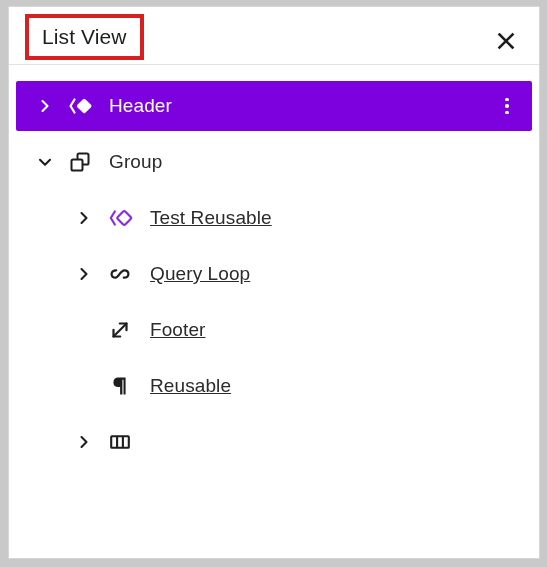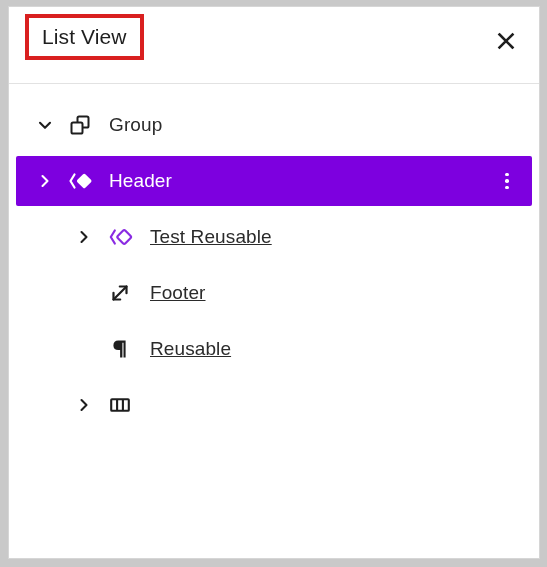--- a/index.html
+++ b/index.html
@@ -26,21 +26,21 @@
     width: 100%;
     height: 100%;
     background: #ffffff;
     border: 1px solid #d6d6d6;
     overflow: hidden;
   }
 
   
   #panel-header {
     position: relative;
-    height: 77px;
+    height: 58px;
     border-bottom: 1px solid #e2e2e2;
     background: #ffffff;
   }
 
   #panel-title-wrap {
     position: absolute;
     left: 16px;
     top: 7px;
     padding: 8px 13px 9px 13px;
     border: 4px solid #d92020;
@@ -169,70 +169,85 @@
         <span>
           <svg width="24" height="24" viewBox="0 0 24 24" aria-hidden="true">
             <path d="M5.5 5.5 L18.5 18.5 M18.5 5.5 L5.5 18.5" stroke="#1e1e1e" stroke-width="2.6" stroke-linecap="square" fill="none"></path>
           </svg>
         </span>
       </button>
     </div>
 
     <ul id="block-tree">
 
-      <li class="tree-row depth-0">
-        <span class="row-chevron">
-          <svg width="16" height="16" viewBox="0 0 16 16" aria-hidden="true">
-            <path d="M3 5.8 L8 10.8 L13 5.8" stroke="#1e1e1e" stroke-width="2.1" fill="none" stroke-linecap="round" stroke-linejoin="round"></path>
-          </svg>
-        </span>
-        <span class="row-icon">
-          <svg width="30" height="30" viewBox="0 0 30 30" aria-hidden="true">
-            <rect x="12.5" y="6.5" width="11" height="11" rx="1.6" fill="none" stroke="#1e1e1e" stroke-width="2"></rect>
-            <rect x="6.5" y="12.5" width="11" height="11" rx="1.6" fill="#ffffff" stroke="#1e1e1e" stroke-width="2"></rect>
-          </svg>
-        </span>
-        <span class="row-label">Group</span>
-      </li>
-
       <li class="tree-row depth-0 is-selected">
         <span class="row-chevron">
           <svg width="16" height="16" viewBox="0 0 16 16" aria-hidden="true">
             <path d="M5.5 3 L10.5 8 L5.5 13" stroke="#ffffff" stroke-width="2.1" fill="none" stroke-linecap="round" stroke-linejoin="round"></path>
           </svg>
         </span>
         <span class="row-icon">
           <svg width="30" height="30" viewBox="0 0 30 30" aria-hidden="true">
             <path d="M9.5 8.5 L5.5 15 L9.5 21.5" stroke="#ffffff" stroke-width="2.2" fill="none" stroke-linecap="round" stroke-linejoin="round"></path>
             <rect x="13.6" y="9.4" width="11.2" height="11.2" rx="1.6" transform="rotate(45 19.2 15)" fill="#ffffff"></rect>
           </svg>
         </span>
         <span class="row-label">Header</span>
         <button class="row-options">
           <span></span>
           <span></span>
           <span></span>
         </button>
       </li>
 
+      <li class="tree-row depth-0">
+        <span class="row-chevron">
+          <svg width="16" height="16" viewBox="0 0 16 16" aria-hidden="true">
+            <path d="M3 5.8 L8 10.8 L13 5.8" stroke="#1e1e1e" stroke-width="2.1" fill="none" stroke-linecap="round" stroke-linejoin="round"></path>
+          </svg>
+        </span>
+        <span class="row-icon">
+          <svg width="30" height="30" viewBox="0 0 30 30" aria-hidden="true">
+            <rect x="12.5" y="6.5" width="11" height="11" rx="1.6" fill="none" stroke="#1e1e1e" stroke-width="2"></rect>
+            <rect x="6.5" y="12.5" width="11" height="11" rx="1.6" fill="#ffffff" stroke="#1e1e1e" stroke-width="2"></rect>
+          </svg>
+        </span>
+        <span class="row-label">Group</span>
+      </li>
+
       <li class="tree-row depth-1">
         <span class="row-chevron">
           <svg width="16" height="16" viewBox="0 0 16 16" aria-hidden="true">
             <path d="M5.5 3 L10.5 8 L5.5 13" stroke="#1e1e1e" stroke-width="2.1" fill="none" stroke-linecap="round" stroke-linejoin="round"></path>
           </svg>
         </span>
         <span class="row-icon">
           <svg width="30" height="30" viewBox="0 0 30 30" aria-hidden="true">
             <path d="M9.8 8.5 L5.8 15 L9.8 21.5" stroke="#8a2be2" stroke-width="2.2" fill="none" stroke-linecap="round" stroke-linejoin="round"></path>
             <rect x="13.9" y="9.7" width="10.6" height="10.6" rx="1.8" transform="rotate(45 19.2 15)" fill="none" stroke="#8a2be2" stroke-width="2.2"></rect>
           </svg>
         </span>
         <span class="row-label">Test Reusable</span>
       </li>
 
+      <li class="tree-row depth-1">
+        <span class="row-chevron">
+          <svg width="16" height="16" viewBox="0 0 16 16" aria-hidden="true">
+            <path d="M5.5 3 L10.5 8 L5.5 13" stroke="#1e1e1e" stroke-width="2.1" fill="none" stroke-linecap="round" stroke-linejoin="round"></path>
+          </svg>
+        </span>
+        <span class="row-icon">
+          <svg width="30" height="30" viewBox="0 0 30 30" aria-hidden="true">
+            <path d="M11.2 11.3 C8.2 11.3 6.6 12.9 6.6 15 C6.6 17.1 8.2 18.7 10.6 18.7
+                     C13.6 18.7 15.3 11.3 19.4 11.3 C21.8 11.3 23.4 12.9 23.4 15
+                     C23.4 17.1 21.8 18.7 18.8 18.7" fill="none" stroke="#1e1e1e" stroke-width="2.2" stroke-linecap="round" stroke-linejoin="round"></path>
+          </svg>
+        </span>
+        <span class="row-label">Query Loop</span>
+      </li>
 
       <li class="tree-row depth-1">
 
         <span class="row-icon">
           <svg width="30" height="30" viewBox="0 0 30 30" aria-hidden="true">
             <path d="M21.5 8.5 L8.5 21.5" stroke="#1e1e1e" stroke-width="2.2" stroke-linecap="round"></path>
             <path d="M14.8 8.5 L21.5 8.5 L21.5 15.2" stroke="#1e1e1e" stroke-width="2.2" fill="none" stroke-linecap="round" stroke-linejoin="round"></path>
             <path d="M15.2 21.5 L8.5 21.5 L8.5 14.8" stroke="#1e1e1e" stroke-width="2.2" fill="none" stroke-linecap="round" stroke-linejoin="round"></path>
           </svg>
         </span>

